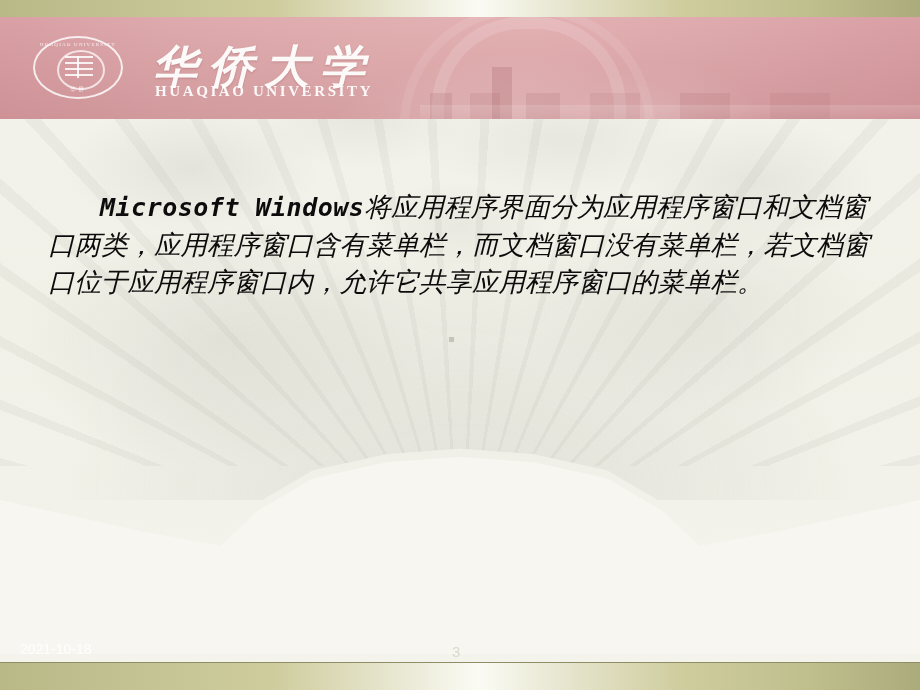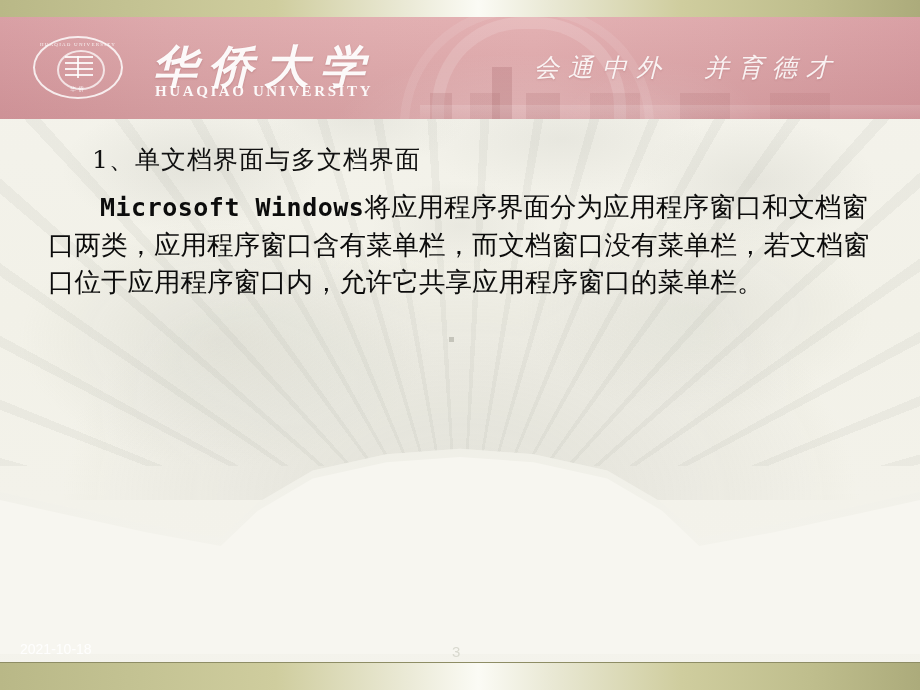--- a/index.html
+++ b/index.html
@@ -291,20 +291,21 @@
     font-family: "DejaVu Serif", serif;
     font-size: 26.5px;
     line-height: 37px;
     color: #0c0c0c;
     letter-spacing: 0px;
   }
   .para {
     text-indent: 52px;
     margin: 0 16px 4px 0;
     white-space: pre-wrap;
+    font-style: italic;
   }
   .mono {
     font-family: "DejaVu Sans Mono", monospace;
     font-weight: bold;
     font-size: 25px;
     letter-spacing: 0.5px;
   }
 
   .dot-marker {
     position: absolute;
@@ -356,24 +357,22 @@
     <div class="skyline"></div>
     <div class="water"></div>
 
     <div class="logo-seal">
       <span class="logo-seal-text-top">HUAQIAO UNIVERSITY</span>
       <span class="logo-seal-text-bottom">华侨</span>
     </div>
 
     <div class="logo-cn">华侨大学</div>
     <div class="logo-en">HUAQIAO UNIVERSITY</div>
-    <div class="motto">会通中外　并育德才</div>
   </div>
 
-  <div class="title-sub">1、单文档界面与多文档界面</div>
 
   <div class="body-block">
     <p class="para"><span class="mono">Microsoft Windows</span><span>将应用程序界面分为应用程序窗口和文档窗口两类，应用程序窗口含有菜单栏，而文档窗口没有菜单栏，若文档窗口位于应用程序窗口内，允许它共享应用程序窗口的菜单栏。</span></p>
   </div>
 
   <div class="dot-marker"></div>
 
   <div class="bar bar-bottom"></div>
   <div class="footer-date">2021-10-18</div>
   <div class="footer-page">3</div>

